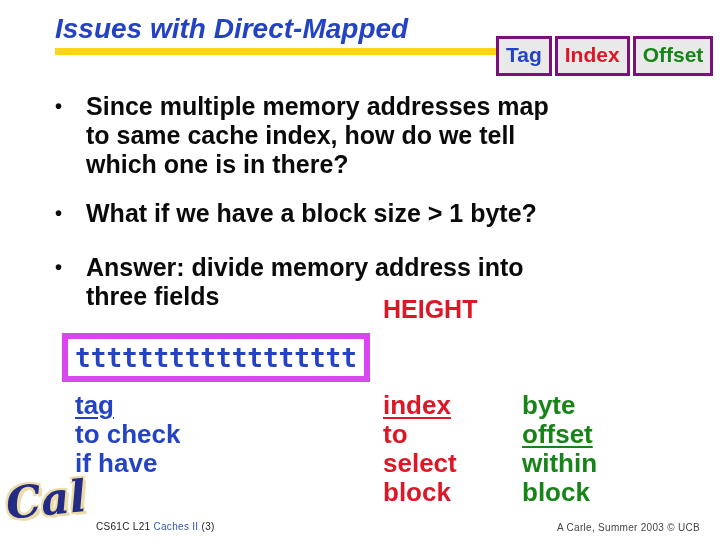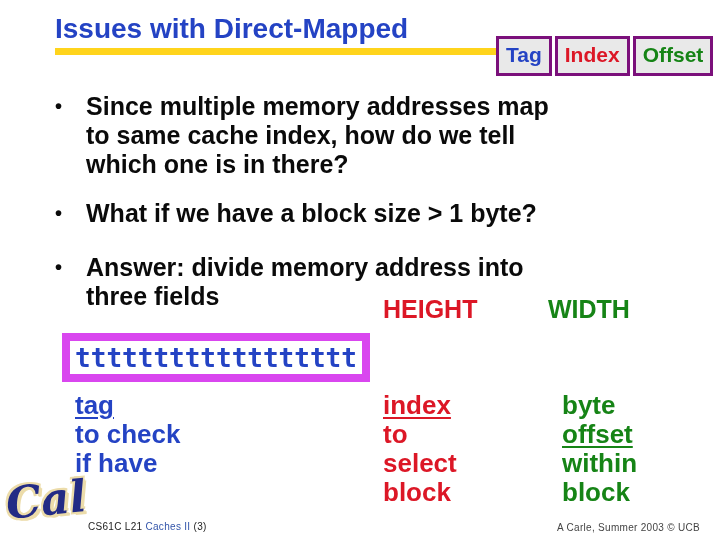--- a/index.html
+++ b/index.html
@@ -4,21 +4,21 @@
 <style>
   html,body{margin:0;padding:0;background:#888;}
   .slide{
     position:relative;width:720px;height:540px;background:#ffffff;
     font-family:"Liberation Sans",sans-serif;overflow:hidden;margin:0 auto;
   }
   
   .title{
     position:absolute;left:55px;top:13px;
     font-size:28px;font-weight:bold;color:var(--blue);
-    letter-spacing:0px;white-space:nowrap;
+    letter-spacing:0px;white-space:nowrap;font-style:italic;
   }
   .title-underline{
     position:absolute;left:55px;top:48px;width:443px;height:7px;
     background:var(--yellow);
   }
   
   .addr-box{
     position:absolute;left:496px;top:36px;display:flex;gap:3px;
   }
   .addr-cell{
@@ -39,49 +39,49 @@
   .b2{top:199px;}
   .b3{top:253px;}
   
   .dim-label{
     position:absolute;top:295px;font-size:25px;font-weight:bold;white-space:nowrap;
   }
   .height-label{left:383px;color:var(--red);}
   .width-label{left:548px;color:var(--green);}
   
   .bitbox{
-    position:absolute;top:333px;height:49px;border:8px solid #d946ef;background:#fff;
+    position:absolute;top:333px;height:49px;border:6px solid #d946ef;background:#fff;
     font-family:"DejaVu Sans Mono",monospace;font-weight:bold;font-size:26px;
     display:flex;align-items:center;justify-content:center;box-sizing:border-box;
     white-space:nowrap;
   }
   .tag-bits{left:62px;width:308px;color:var(--blue);}
   .index-bits{left:376px;width:174px;color:var(--red);}
   .offset-bits{left:556px;width:86px;color:var(--green);}
   
   .field-col{
     position:absolute;top:391px;font-size:26px;font-weight:bold;line-height:29px;
     white-space:nowrap;
   }
   .col-tag{left:75px;color:var(--blue);}
   .col-index{left:383px;color:var(--red);}
-  .col-offset{left:562px;color:var(--green);}
+  .col-offset{left:522px;color:var(--green);}
   .uline{text-decoration:underline;text-decoration-thickness:2px;text-underline-offset:3px;}
   
   .cal-logo{
     position:absolute;left:6px;top:478px;
     font-family:"DejaVu Serif",serif;font-style:italic;font-weight:bold;
     font-size:44px;color:var(--logoBlue);transform:rotate(-6deg);
     text-shadow:2px 2px 0 var(--logoCream),-2px 2px 0 var(--logoCream),
                 2px -2px 0 var(--logoCream),-2px -2px 0 var(--logoCream),
                 3px 3px 0 var(--logoCream);
     line-height:44px;
   }
   .footer-course{
-    position:absolute;left:88px;top:521px;font-size:10px;color:#222;
+    position:absolute;left:96px;top:521px;font-size:10px;color:#222;
     letter-spacing:0.3px;
   }
   .footer-course .course-link{color:#3355aa;}
   .footer-credit{
     position:absolute;right:20px;top:522px;font-size:10px;color:#444;
     letter-spacing:0.3px;
   }
 </style>
 </head>
 <body>
@@ -109,21 +109,20 @@
     <span class="btext">What if we have a block size &gt; 1 byte?</span>
   </div>
 
   <div class="bullet b3">
     <span class="dot">•</span>
     <span class="btext">Answer: divide memory address into
 three fields</span>
   </div>
 
   <div class="dim-label height-label">HEIGHT</div>
-  <div class="dim-label width-label">WIDTH</div>
 
   <div class="bitbox tag-bits">tttttttttttttttttt</div>
 
   <div class="field-col col-tag">
     <div class="uline">tag</div>
     <div>to check</div>
     <div>if have</div>
   </div>
 
   <div class="field-col col-index">

